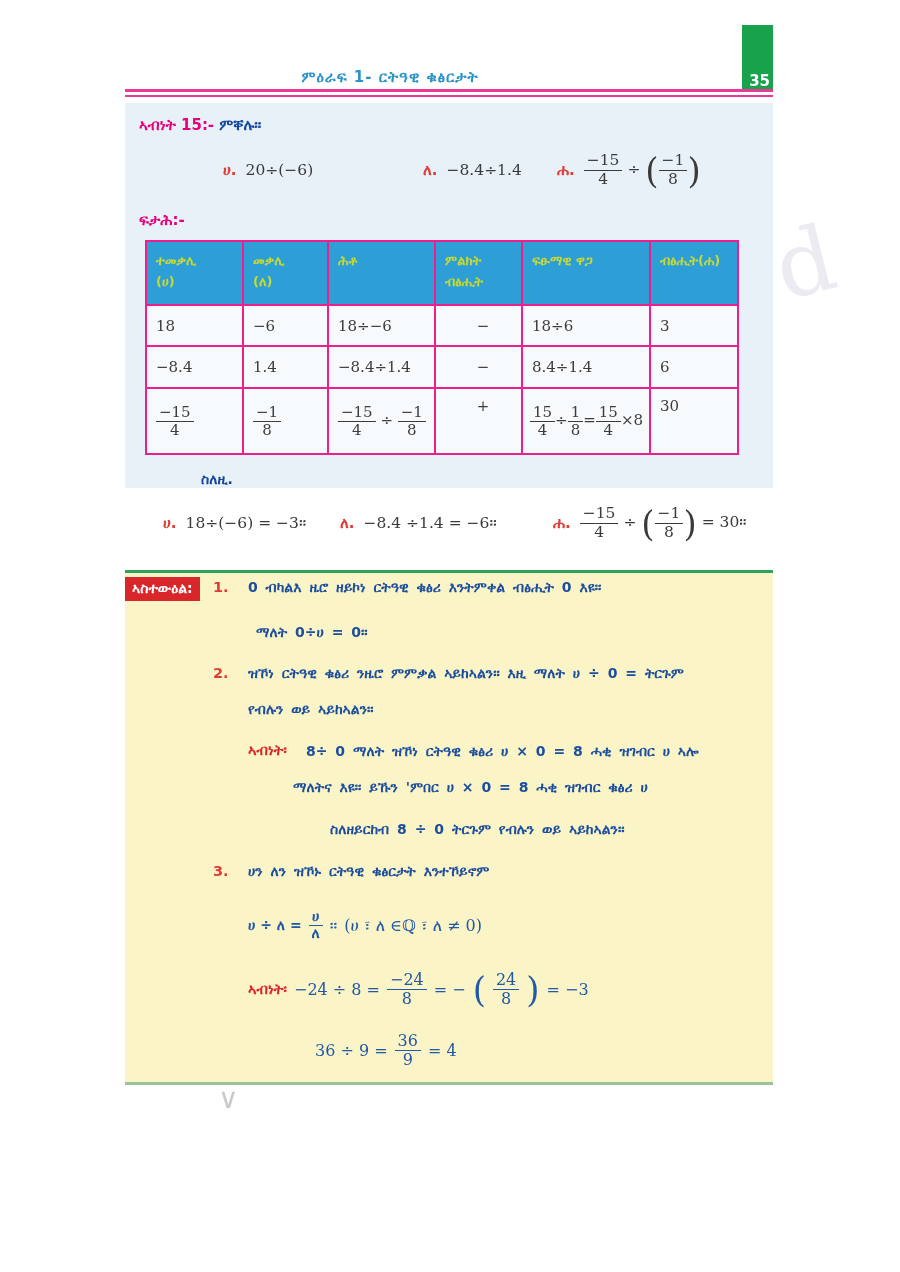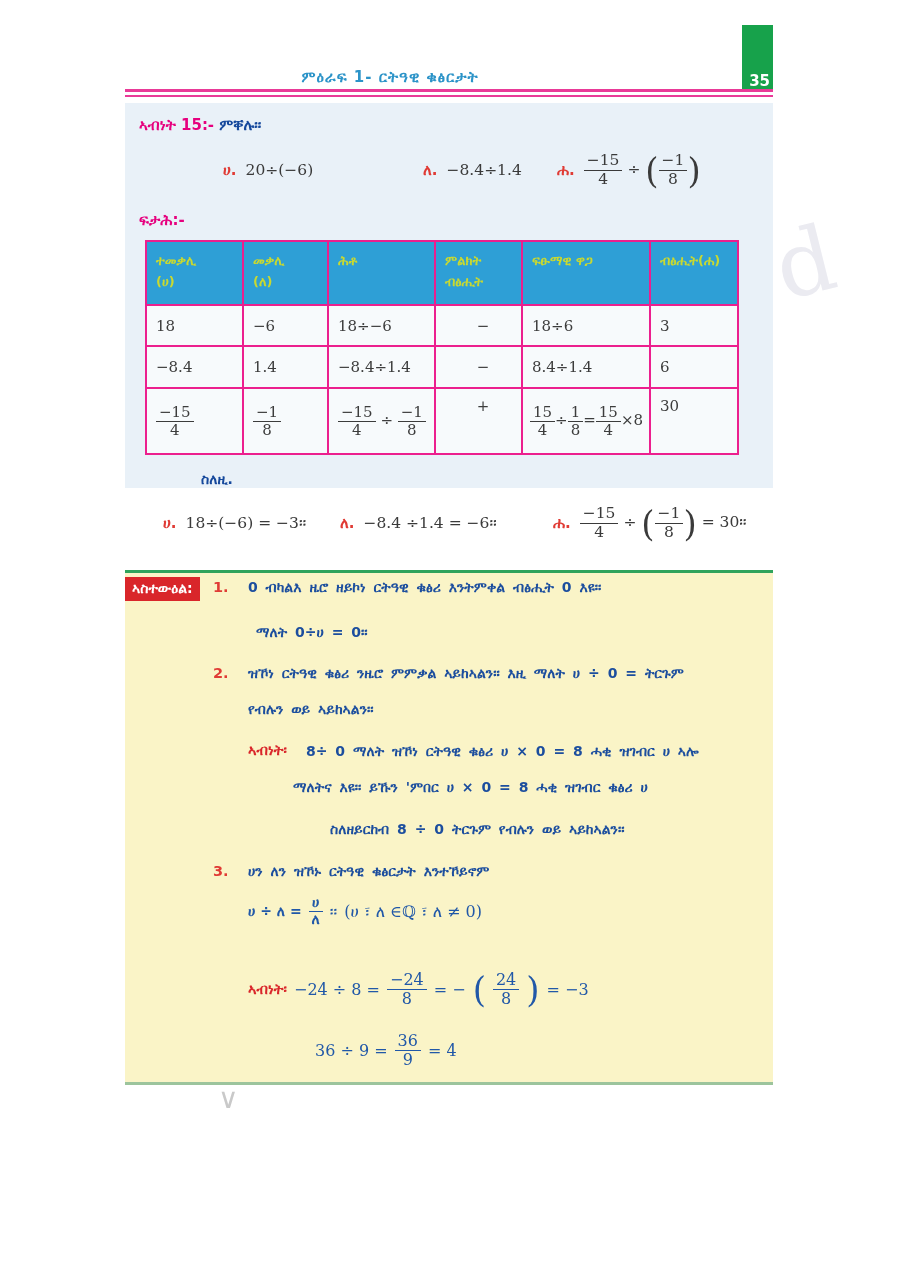--- a/index.html
+++ b/index.html
@@ -217,21 +217,21 @@
     <span class="eth" style="left:123px; top:128px;">የብሉን ወይ ኣይከኣልን።</span>
 
     <span class="red-inline" style="position:absolute; left:123px; top:169px;">ኣብነት፡</span>
     <span class="eth" style="left:181px; top:170px;">8÷ 0 ማለት ዝኾነ ርትዓዊ ቁፅሪ ሀ × 0 = 8 ሓቂ ዝገብር ሀ ኣሎ</span>
     <span class="eth" style="left:168px; top:206px;">ማለትና እዩ። ይኹን 'ምበር ሀ × 0 = 8 ሓቂ ዝገብር ቁፅሪ ሀ</span>
     <span class="eth" style="left:205px; top:248px;">ስለዘይርከብ 8 ÷ 0 ትርጉም የብሉን ወይ ኣይከኣልን።</span>
 
     <span class="item-num" style="left:88px; top:290px;">3.</span>
     <span class="eth" style="left:123px; top:290px;">ሀን ለን ዝኾኑ ርትዓዊ ቁፅርታት እንተኾይኖም</span>
 
-    <div class="mline" style="left:123px; top:312px; height:52px;">
+    <div class="mline" style="left:123px; top:326px; height:52px;">
       <span class="eth-in" style="color:#2158a8;">ሀ ÷ ለ =</span>
       <span class="frac" style="font-family:'DejaVu Sans',sans-serif; font-weight:bold; font-size:14px;">
           <span class="num">ሀ</span>
           <span class="den">ለ</span>
         </span>
       <span>።</span>
       <span>(ሀ ፣ ለ ∈ℚ ፣ ለ ≠ 0)</span>
     </div>
 
     <div class="mline" style="left:123px; top:382px; height:68px;">

